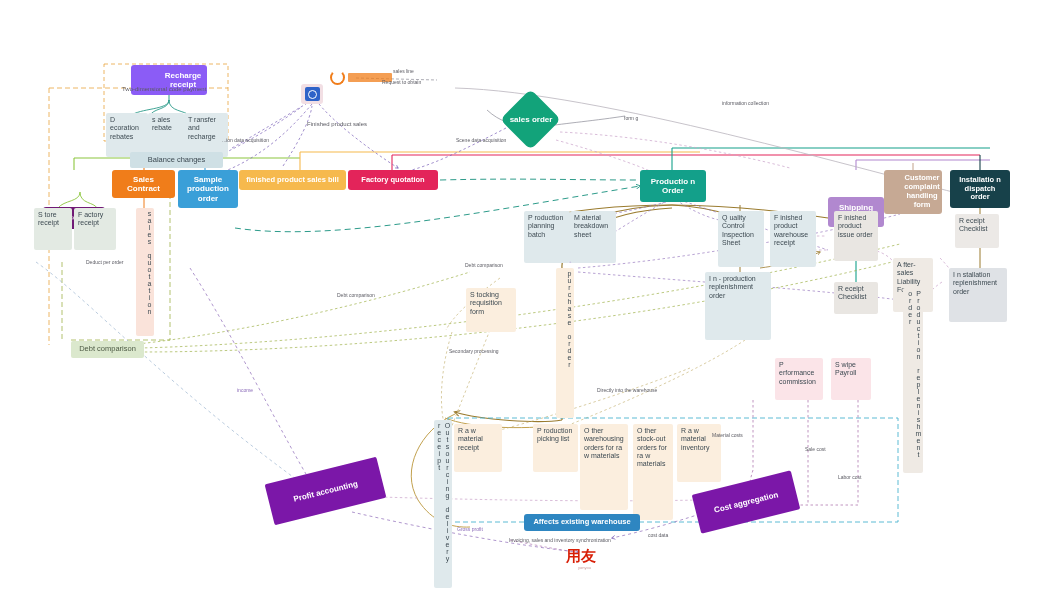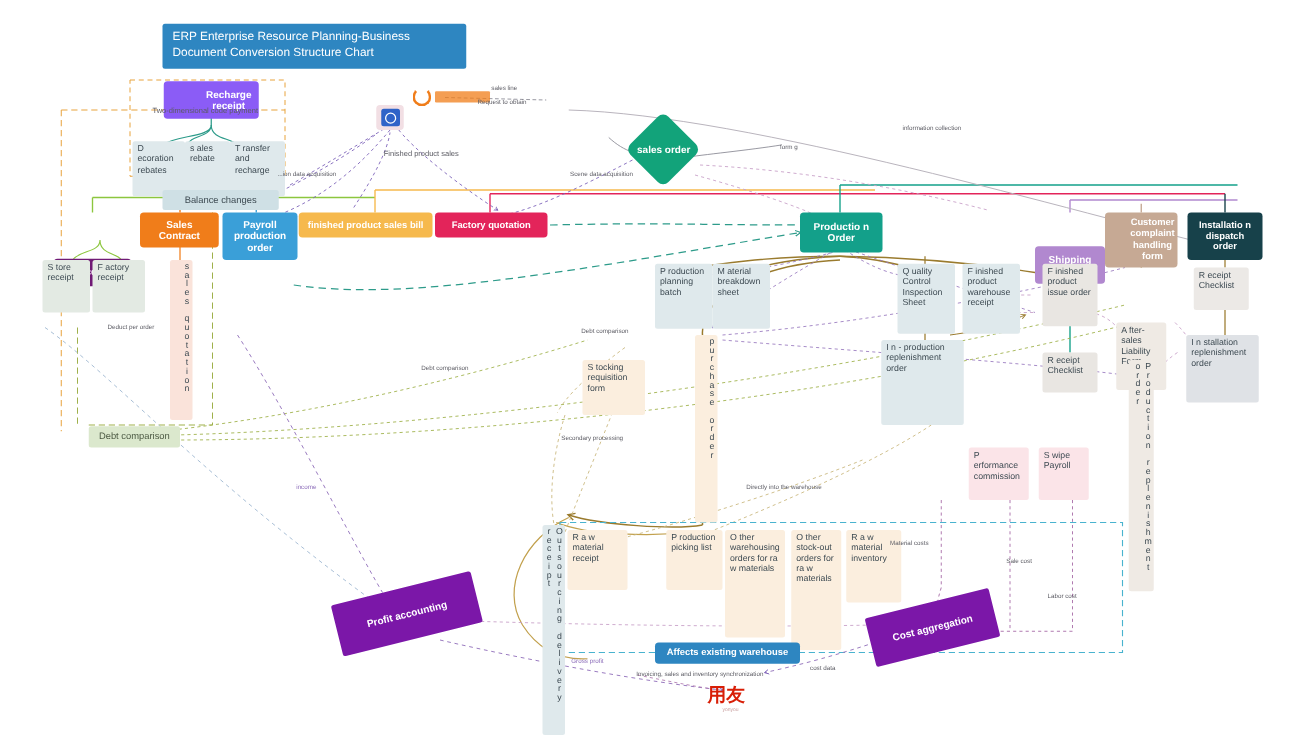--- a/index.html
+++ b/index.html
@@ -172,21 +172,20 @@
     <path d="M706 512 C670 524 640 532 612 538" fill="none" stroke="#9a7bc0" stroke-width="0.8" stroke-dasharray="3,3" marker-end="url(#ar-v)"></path>
 
     <path d="M352 512 C430 530 520 546 578 552" fill="none" stroke="#9a7bc0" stroke-width="0.8" stroke-dasharray="3,3" marker-end="url(#ar-v)"></path>
 
     <path d="M380 497 C480 500 600 502 700 500" fill="none" stroke="#c8a0c8" stroke-width="0.7" stroke-dasharray="2.5,2.5"></path>
 
     <path d="M580 521 L580 530" fill="none" stroke="#49b3cf" stroke-width="0.8"></path>
     <path d="M510 540 C540 546 560 550 576 552" fill="none" stroke="#b07ab0" stroke-width="0.7" stroke-dasharray="2.5,2.5"></path>
   </svg>
 
-  <div id="title">ERP Enterprise Resource Planning-Business Document Conversion Structure Chart</div>
 
   <div class="node chip" style="left:131px;top:65px;width:76px;height:30px;background:#8b5cf6;font-size:8px;padding-left:32px;">Recharge receipt</div>
 
   <div class="node soft" style="left:106px;top:113px;width:42px;height:44px;font-size:7px;background:#dfe9ec;">D ecoration rebates</div>
   <div class="node soft" style="left:148px;top:113px;width:36px;height:44px;font-size:7px;background:#dfe9ec;">s ales rebate</div>
   <div class="node soft" style="left:184px;top:113px;width:44px;height:44px;font-size:7px;background:#dfe9ec;">T ransfer and recharge</div>
 
   <div class="node soft" style="left:130px;top:152px;width:93px;height:16px;font-size:7.5px;background:#cfe0e5;
               justify-content:center;align-items:center;text-align:center;">Balance changes</div>
 
@@ -201,21 +200,21 @@
                 border-top-color:transparent;"></div>
     <div style="margin-left:3px;width:44px;height:9px;background:#f07d1a;opacity:.75;border-radius:1px;"></div>
   </div>
 
 
   <div class="sq-chip" style="left:509px;top:98px;width:43px;height:43px;"></div>
   <div class="sq-txt" style="left:506px;top:104px;width:50px;height:32px;">sales order</div>
 
   <div class="node chip" style="left:43px;top:170px;width:62px;height:22px;background:#701a75;font-size:8px;margin-top:37px;">receipt</div>
   <div class="node chip" style="left:112px;top:170px;width:63px;height:28px;background:#f07d1a;font-size:8px;">Sales Contract</div>
-  <div class="node chip" style="left:178px;top:170px;width:60px;height:38px;background:#3a9fd8;font-size:8px;">Payroll production order</div>
+  <div class="node chip" style="left:178px;top:170px;width:60px;height:38px;background:#3a9fd8;font-size:8px;">Sample production order</div>
   <div class="node chip" style="left:239px;top:170px;width:107px;height:20px;background:#f6b94d;font-size:7.5px;">finished product sales bill</div>
   <div class="node chip" style="left:348px;top:170px;width:90px;height:20px;background:#e3245a;font-size:7.5px;">Factory quotation</div>
   <div class="node chip" style="left:640px;top:170px;width:66px;height:32px;background:#13a08a;font-size:8px;">Productio n Order</div>
   <div class="node chip" style="left:828px;top:170px;width:56px;height:30px;background:#b188cf;font-size:8px;margin-top:27px;">Shipping plan</div>
   <div class="node chip" style="left:884px;top:170px;width:58px;height:44px;background:#c6a994;font-size:7.5px;padding-left:22px;">Customer complaint handling form</div>
   <div class="node chip" style="left:950px;top:170px;width:60px;height:38px;background:#17414a;font-size:7.5px;">Installatio n dispatch order</div>
 
   <div class="node soft" style="left:34px;top:208px;width:38px;height:42px;font-size:7px;background:#e3eae3;">S tore receipt</div>
   <div class="node soft" style="left:74px;top:208px;width:42px;height:42px;font-size:7px;background:#e3eae3;">F actory receipt</div>
 

